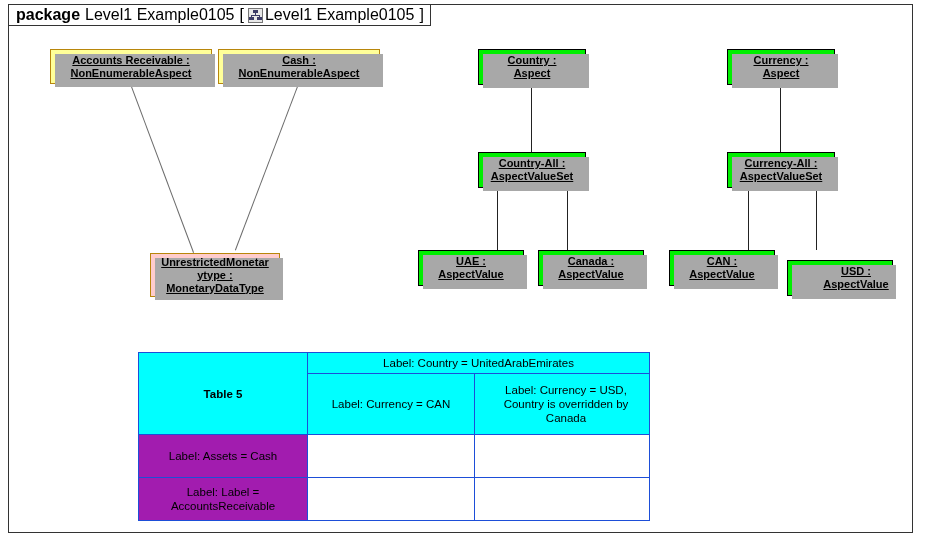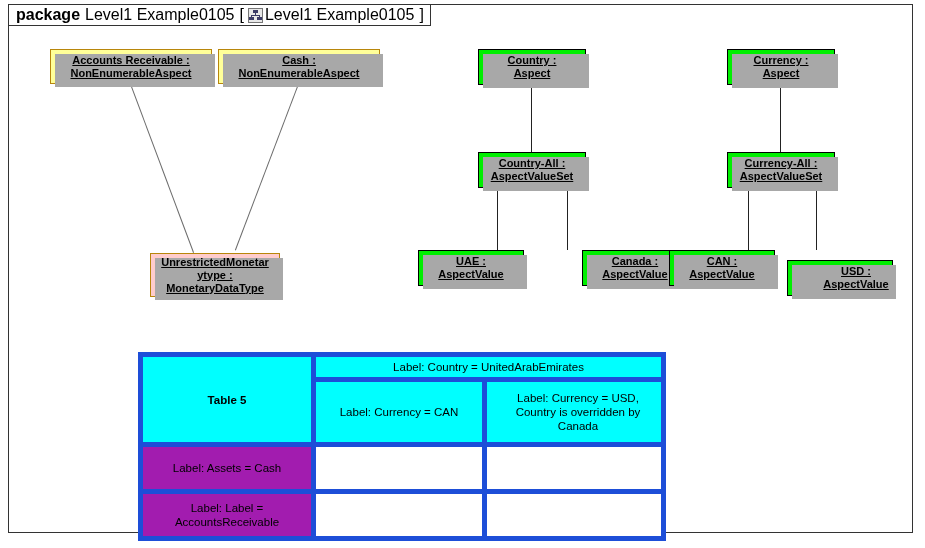--- a/index.html
+++ b/index.html
@@ -133,21 +133,21 @@
   #table5 {
     position: absolute;
     left: 138px;
     top: 352px;
     border-collapse: collapse;
     font-size: 11.5px;
     color: #000000;
     z-index: 3;
   }
   #table5 td {
-    border: 5px solid #1d4ed8;
+    border: 1px solid #1d4ed8;
     text-align: center;
     vertical-align: middle;
     padding: 3px 4px;
     line-height: 14px;
   }
   #table5 td.hdr {
     background: #00ffff;
   }
   #table5 td.corner {
     background: #00ffff;
@@ -239,21 +239,21 @@
   </div>
 </div>
 
 <div class="node green shadow" style="left:418px; top:250px; width:106px; height:36px;">
   <div class="label">
     <span>UAE :</span><br>
     <span>AspectValue</span>
   </div>
 </div>
 
-<div class="node green shadow" style="left:538px; top:250px; width:106px; height:36px;margin-left:44px;">
+<div class="node green shadow" style="left:538px; top:250px; width:106px; height:36px;">
   <div class="label">
     <span>Canada :</span><br>
     <span>AspectValue</span>
   </div>
 </div>
 
 <div class="node green shadow" style="left:727px; top:49px; width:108px; height:36px;">
   <div class="label">
     <span>Currency :</span><br>
     <span>Aspect</span>

